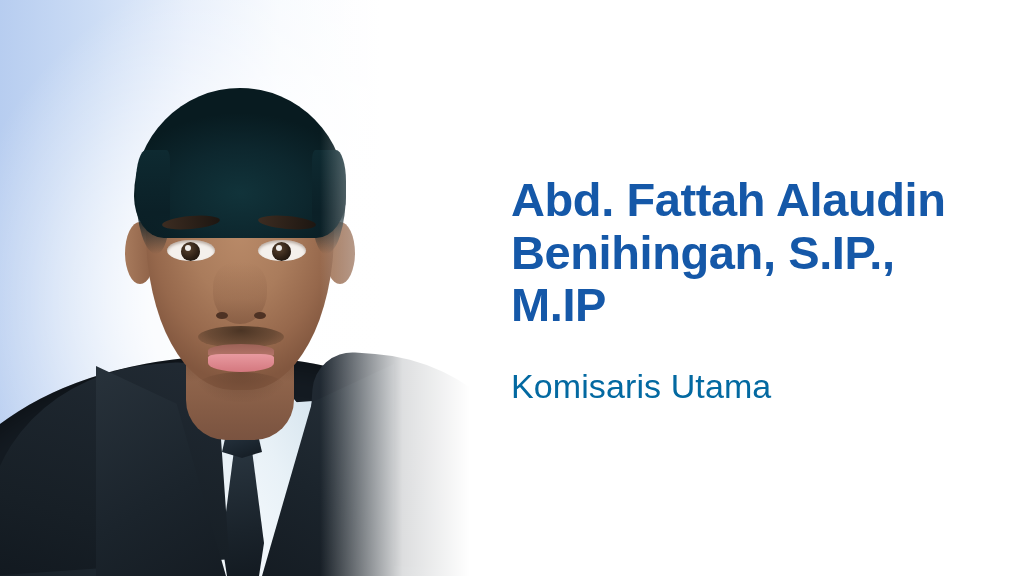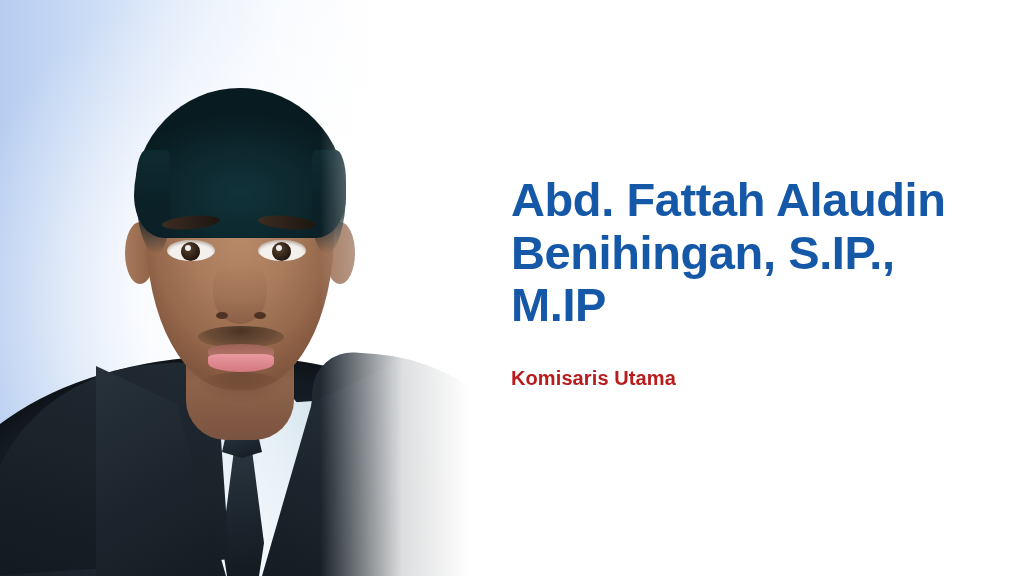--- a/index.html
+++ b/index.html
@@ -361,24 +361,24 @@
     color: #1558a8;
     font-family: "Liberation Sans", sans-serif;
     font-size: 47px;
     font-weight: bold;
     line-height: 1.12;
     letter-spacing: -0.4px;
     white-space: pre-line;
   }
   .person-role {
     margin: 34px 0 0 0;
-    color: #b91c1c;
+    color: #0369a1;
     font-family: "Liberation Sans", sans-serif;
-    font-size: 20px;
-    font-weight: bold;
+    font-size: 34px;
+    font-weight: normal;
     line-height: 1.2;
     letter-spacing: 0.1px;
   }
 </style>
 </head>
 <body>
 
 <div class="card">
 
   <div class="bg-gradient"></div>

